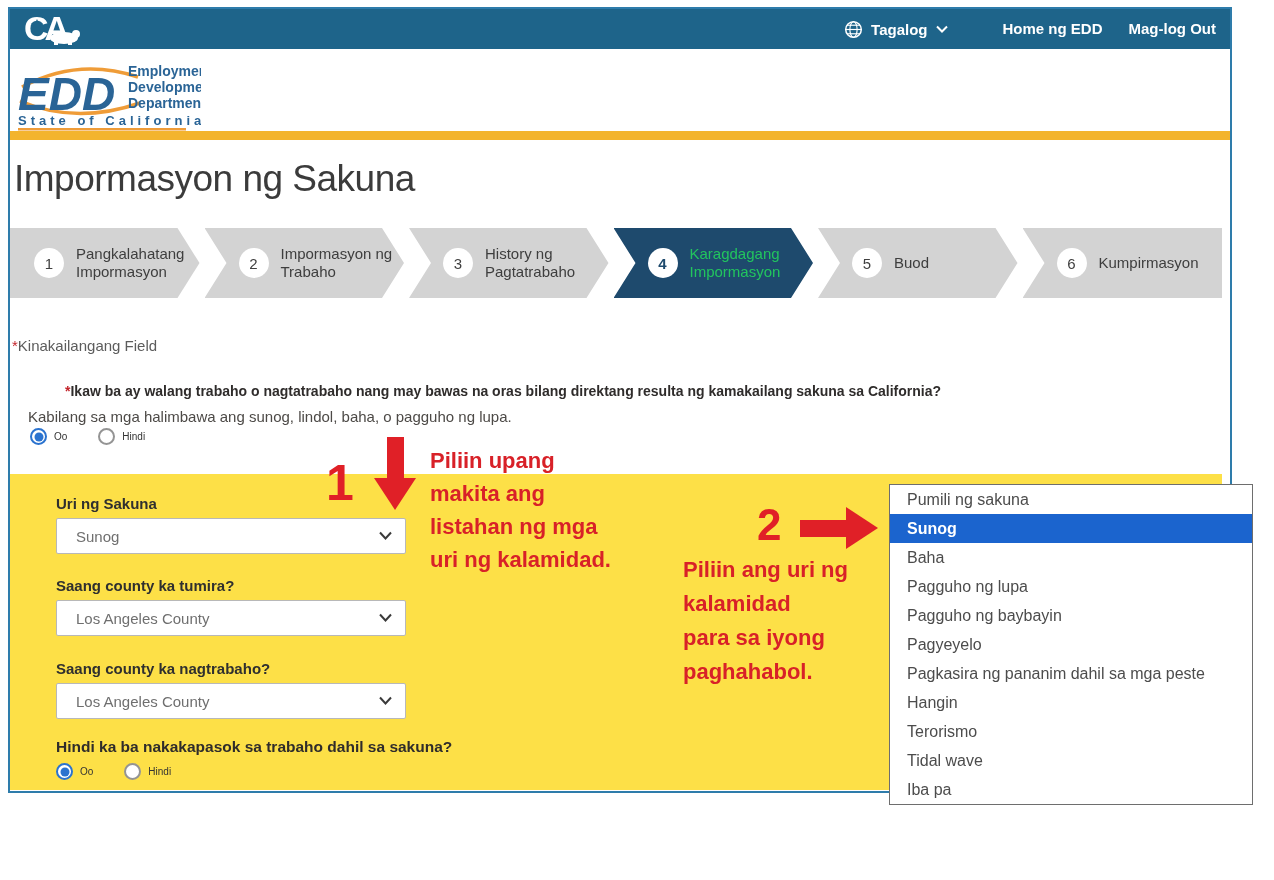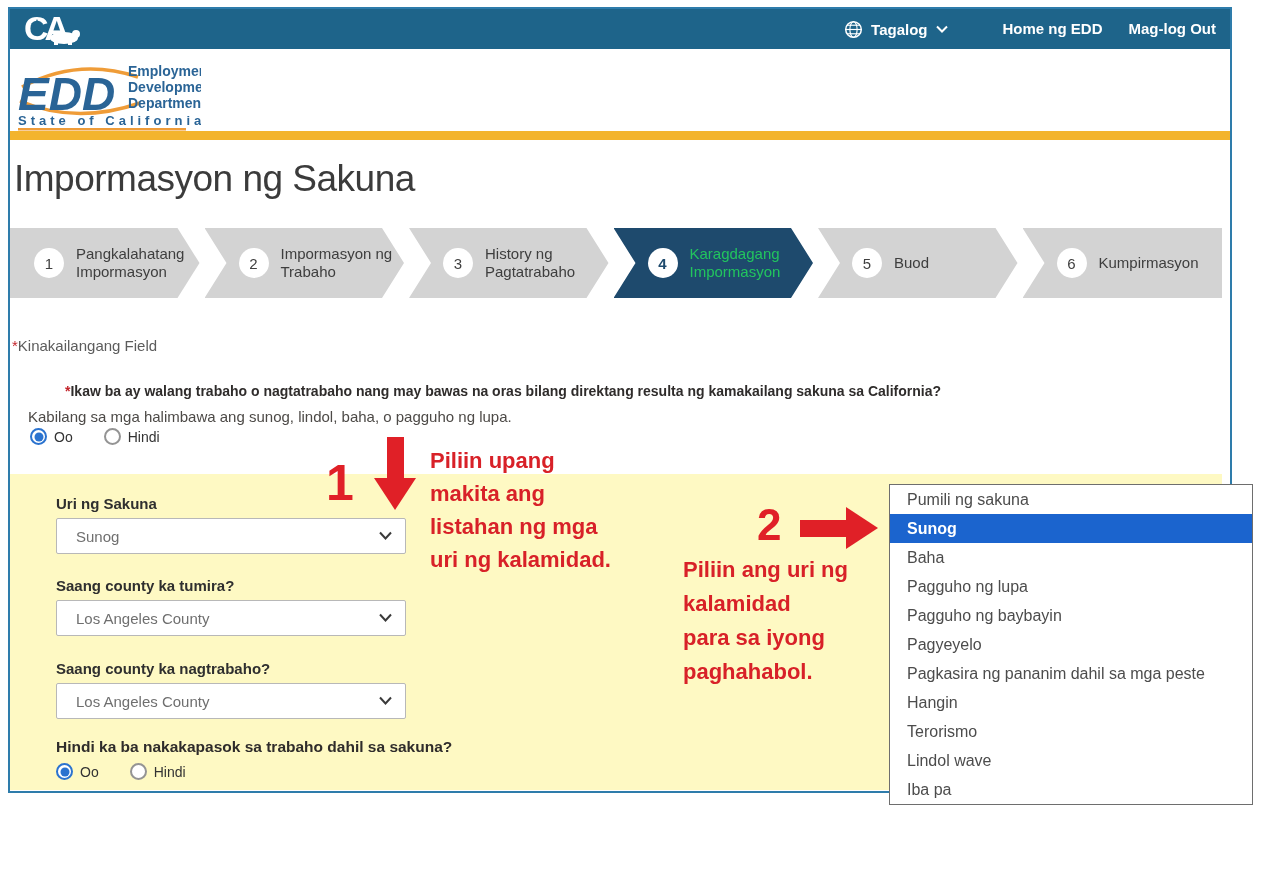--- a/index.html
+++ b/index.html
@@ -66,23 +66,23 @@
   .radio {
     width:17px; height:17px; border-radius:50%; box-sizing:border-box;
     border:2px solid #949494; background:#fff; position:relative;
   }
   .radio.on { border-color:var(--c-radio, #2b73cf); }
   .radio .dot { display:none; }
   .radio.on .dot {
     display:block; position:absolute; left:50%; top:50%; transform:translate(-50%,-50%);
     width:9px; height:9px; border-radius:50%; background:var(--c-radio, #2b73cf);
   }
-  .radio-lbl { font-size:14px; color:#333; }
-  
-  .panel { position:absolute; left:0; top:465px; width:1212px; height:316px; background:#fef9c3; }
+  .radio-lbl { font-size:10px; color:#333; }
+  
+  .panel { position:absolute; left:0; top:465px; width:1212px; height:316px; background:#fde047; }
   .fld-label { position:absolute; left:46px; font-size:15px; font-weight:700; color:#2f2f2f; }
   .sel {
     position:absolute; left:46px; width:350px; height:36px; box-sizing:border-box;
     background:#fff; border:1px solid #b8b8b8; border-radius:2px;
     display:flex; align-items:center; padding-left:19px; cursor:pointer;
   }
   .sel-val { font-size:15px; color:#6f6f6f; }
   .sel svg { position:absolute; right:13px; top:12px; }
   .rg2 { position:absolute; left:46px; top:289px; }
   .q2-text { position:absolute; left:46px; top:264px; font-size:15.5px; font-weight:700; color:#2f2c2b; }
@@ -261,15 +261,15 @@
 <div class="dropdown">
     <div class="dd-item">Pumili ng sakuna</div>
     <div class="dd-item selected">Sunog</div>
     <div class="dd-item">Baha</div>
     <div class="dd-item">Pagguho ng lupa</div>
     <div class="dd-item">Pagguho ng baybayin</div>
     <div class="dd-item">Pagyeyelo</div>
     <div class="dd-item">Pagkasira ng pananim dahil sa mga peste</div>
     <div class="dd-item">Hangin</div>
     <div class="dd-item">Terorismo</div>
-    <div class="dd-item">Lindol wave</div>
+    <div class="dd-item">Tidal wave</div>
     <div class="dd-item">Iba pa</div>
   </div>
 
 </body></html>

